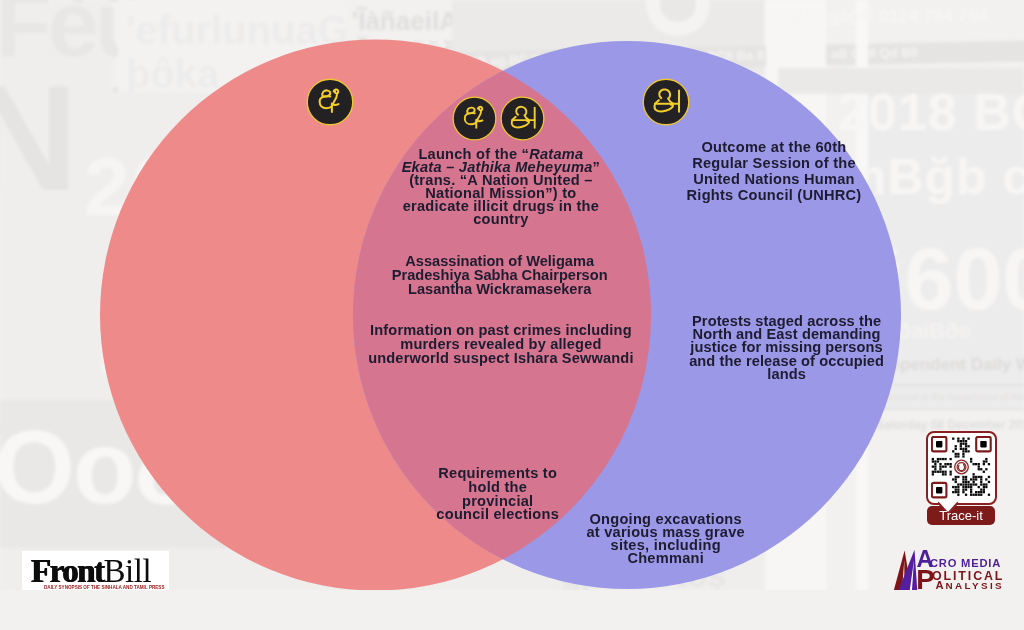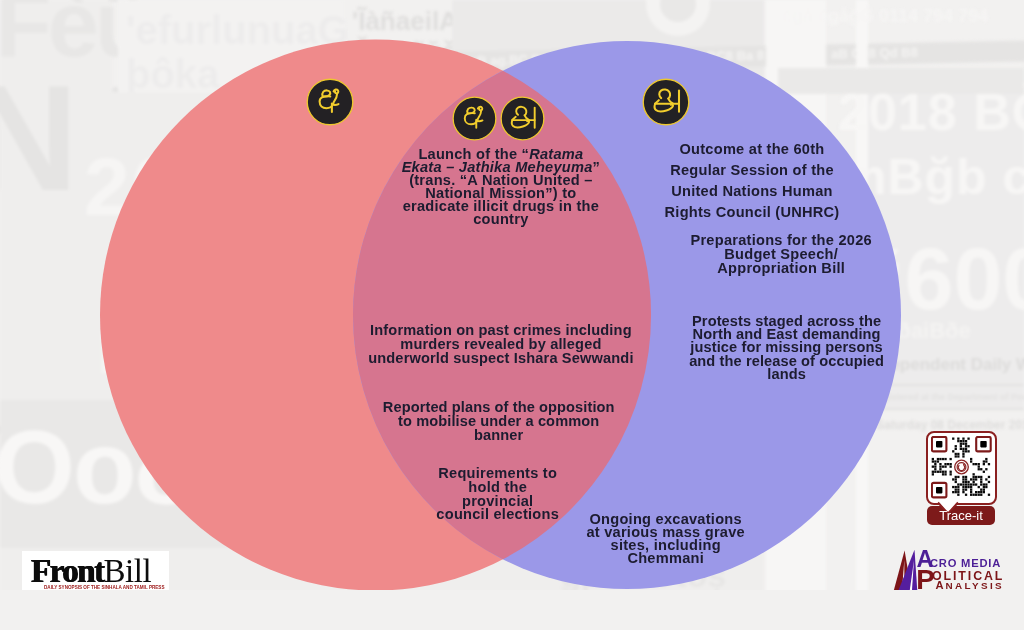--- a/index.html
+++ b/index.html
@@ -100,25 +100,24 @@
     <circle cx="24" cy="24" r="22.8" fill="#232124" stroke="#edc72e" stroke-width="1.4"></circle>
     <g stroke="#f2cd2d" stroke-width="2.05" fill="none" stroke-linecap="round">
       <path d="M19.2 20.1 C16.7 18.1 16.6 14.4 19 12.6 C21.5 10.8 25.3 11.3 27.1 13.7 C28.8 15.9 28.3 19.2 26.2 20.7 C27.1 22.8 28.6 24.5 30.8 25.4"></path>
       <path d="M16.8 22.2 L13.2 25.5 C12.2 28.3 12.4 30.7 13.9 32 C16 33.8 20.8 33.7 24.4 32.5 C27.7 31.4 30.2 29.7 30.9 28.1 C31.4 27 30.1 26.2 28.9 26.8"></path>
       <path d="M13 25.7 L37 25.7"></path>
       <path d="M37 12.6 L37 33.8"></path>
     </g>
   </svg>
 
   <div class="txt" style="left:500.9px;top:148.3px;line-height:12.9px;letter-spacing:0.25px;">Launch of the “<i>Ratama</i><br><i>Ekata – Jathika Meheyuma</i>”<br>(trans. “A Nation United –<br>National Mission”) to<br>eradicate illicit drugs in the<br>country</div>
+  <div class="txt" style="left:499.7px;top:253.8px;line-height:14.05px;letter-spacing:0.0px;">Assassination of Weligama<br>Pradeshiya Sabha Chairperson<br>Lasantha Wickramasekera</div>
   <div class="txt" style="left:500.9px;top:323px;line-height:14.05px;letter-spacing:0.15px;">Information on past crimes including<br>murders revealed by alleged<br>underworld suspect Ishara Sewwandi</div>
-  <div class="txt" style="left:498.7px;top:400.7px;line-height:13.9px;letter-spacing:0.1px;">Reported plans of the opposition<br>to mobilise under a common<br>banner</div>
   <div class="txt" style="left:497.7px;top:467.1px;line-height:13.8px;letter-spacing:0.25px;">Requirements to<br>hold the<br>provincial<br>council elections</div>
-  <div class="txt" style="left:752px;top:139.0px;line-height:21px;letter-spacing:0.25px;">Outcome at the 60th<br>Regular Session of the<br>United Nations Human<br>Rights Council (UNHRC)</div>
-  <div class="txt" style="left:781.2px;top:234.2px;line-height:13.75px;letter-spacing:0.25px;">Preparations for the 2026<br>Budget Speech/<br>Appropriation Bill</div>
+  <div class="txt" style="left:774px;top:139.0px;line-height:16px;letter-spacing:0.25px;">Outcome at the 60th<br>Regular Session of the<br>United Nations Human<br>Rights Council (UNHRC)</div>
   <div class="txt" style="left:786.6px;top:314.8px;line-height:13.3px;letter-spacing:0.1px;text-align:center;">Protests staged across the<br>North and East demanding<br>justice for missing persons<br>and the release of occupied<br>lands</div>
   <div class="txt" style="left:665.7px;top:512.6px;line-height:13.2px;letter-spacing:0.25px;text-align:center;">Ongoing excavations<br>at various mass grave<br>sites, including<br>Chemmani</div>
 
   <div class="abs" style="left:22px;top:550.5px;width:146.5px;height:45.5px;background:#ffffff;"></div>
   <div class="abs" style="left:31px;top:553px;font-family:'Liberation Serif',serif;font-size:33px;color:#0c0c0c;">
     <span style="font-weight:bold;letter-spacing:-1.5px;text-shadow:0.5px 0 0 #0c0c0c,-0.4px 0 0 #0c0c0c;font-family:Liberation Serif, serif;">Front</span><span style="letter-spacing:-0.5px;">Bill</span></div>
   <div class="abs" style="left:44px;top:585px;font-size:4.6px;font-weight:bold;color:#a02020;">DAILY SYNOPSIS OF THE SINHALA AND TAMIL PRESS</div>
 
   <div class="abs" style="left:926px;top:431px;width:71px;height:74px;background:#fff;border:2px solid #8b2020;border-radius:8px;box-sizing:border-box;"></div>
   <svg class="abs" style="left:931px;top:436px;" width="61" height="64" viewBox="0 0 61 64">

